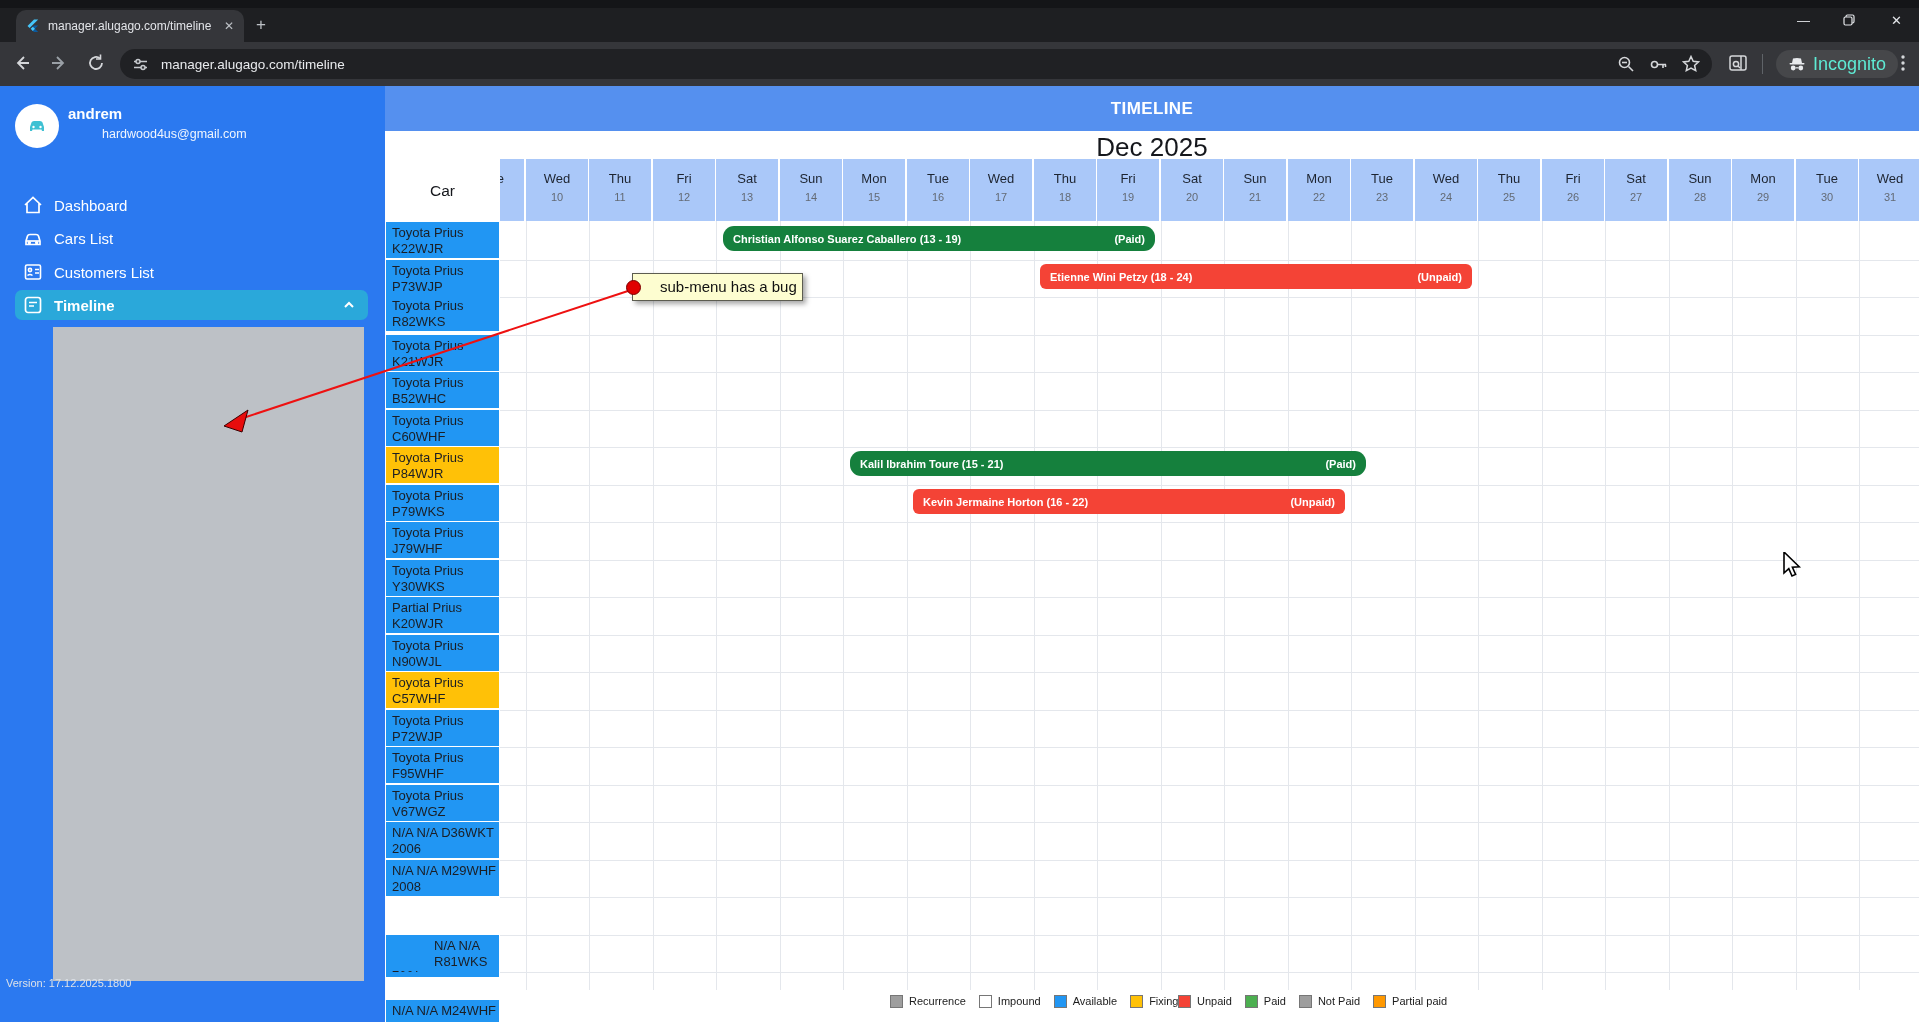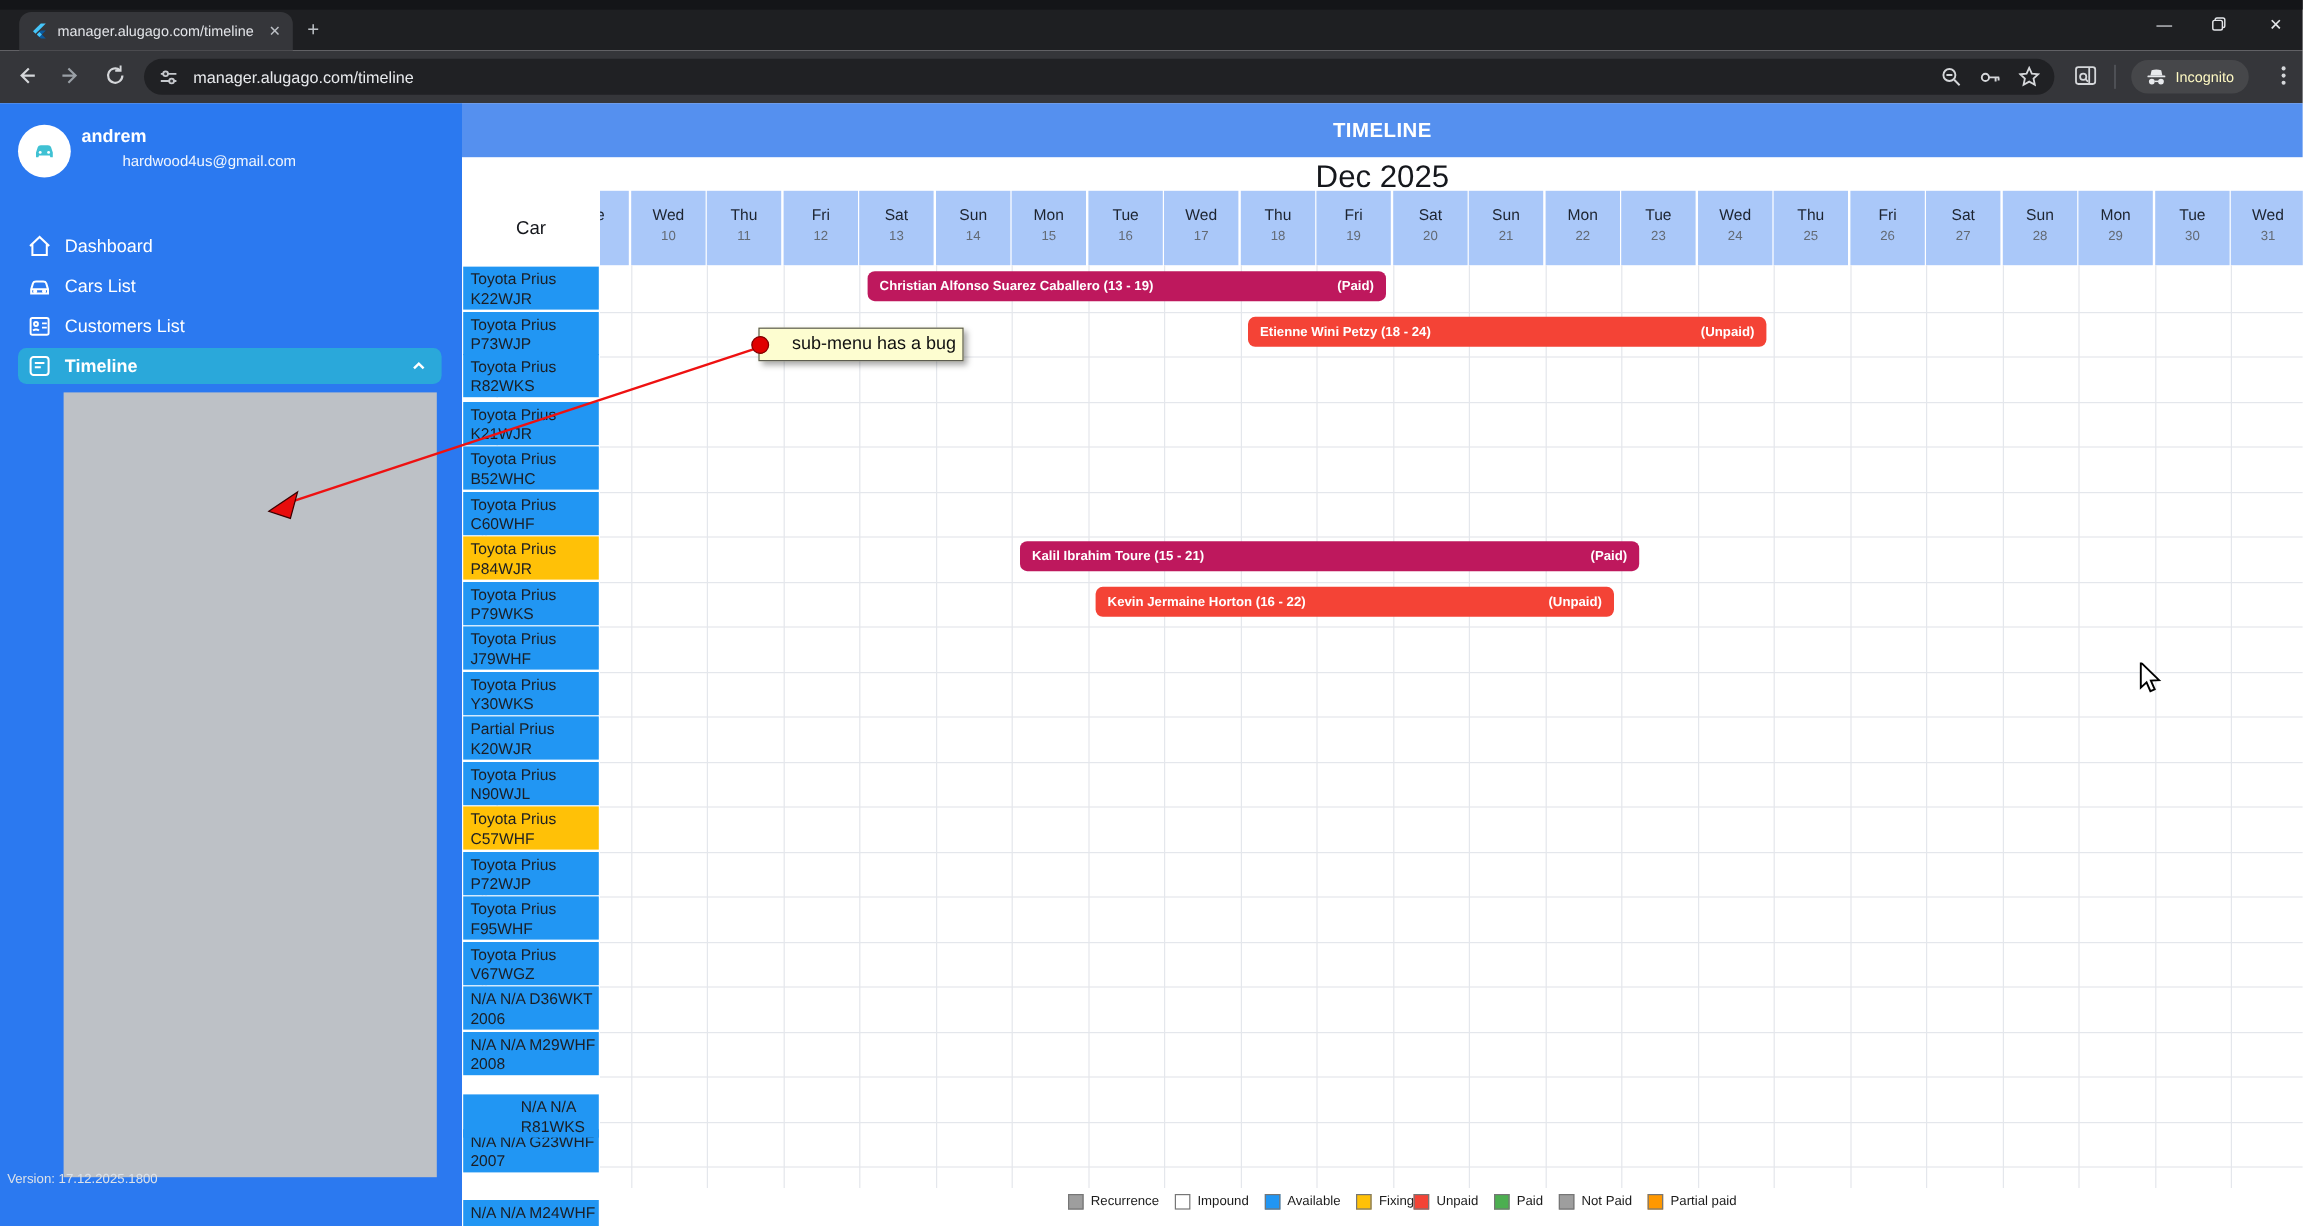--- a/index.html
+++ b/index.html
@@ -17,21 +17,21 @@
   .winbtn{top:13px;color:#e4e6ea;font-size:13px;line-height:16px;}
   .toolbar{left:0;top:42px;width:1919px;height:44px;background:#35363a;}
   .navico{top:53px;}
   .urlpill{left:120px;top:49px;width:1592px;height:30px;border-radius:15px;background:#202124;
            display:flex;align-items:center;box-sizing:border-box;padding:0 12px;}
   .urltext{font-size:13.5px;color:#e8eaed;margin-left:12px;flex:1;}
   .pill-icons{display:flex;align-items:center;gap:14px;}
   .tb-sep{left:1762px;top:54px;width:1px;height:20px;background:#5f6368;}
   .incog-chip{left:1776px;top:50px;height:28px;border-radius:14px;background:#46474a;display:flex;
               align-items:center;padding:0 12px;gap:7px;}
-  .incog-label{font-size:12px;color:#fef9c3;}
+  .incog-label{font-size:18px;color:#5eead4;}
   .menu-dots{left:1894px;top:53px;}
   
   .sidebar{left:0;top:86px;width:385px;height:936px;background:#2b79f0;}
   .avatar{left:15px;top:104px;width:44px;height:44px;border-radius:50%;background:#fff;
           display:flex;align-items:center;justify-content:center;}
   .uname{left:68px;top:105px;font-size:15px;font-weight:bold;color:#fff;}
   .uemail{left:68px;top:127px;font-size:12.5px;color:rgba(255,255,255,.93);padding-left:34px;}
   .mitem{left:0;height:30px;width:385px;display:flex;align-items:center;}
   .mitem .ic{margin-left:22px;width:22px;display:flex;}
   .mitem .lbl{margin-left:10px;font-size:15px;color:#fff;font-weight:500;}
@@ -52,21 +52,21 @@
   .car-hdr{left:385px;top:158px;width:115px;height:64px;background:#fff;z-index:3;
            font-size:15.5px;color:#15171c;text-align:center;line-height:66px;}
   .vline{top:221px;width:1px;height:769px;background:#e4e7ec;}
   .hline{left:500px;width:1419px;height:1px;background:#e4e7ec;}
   .car-cell{left:386px;width:113px;box-sizing:border-box;padding:3px 2px 0 6px;font-size:13px;
             line-height:15.5px;color:#1b1e24;overflow:hidden;z-index:2;}
   .car-available{background:#2196f3;}
   .car-fixing{background:#ffc107;}
   .bar{height:25px;border-radius:6px;display:flex;align-items:center;justify-content:space-between;
        box-sizing:border-box;padding:0 10px;color:#fff;font-size:11px;font-weight:bold;z-index:2;white-space:nowrap;}
-  .bar-paid{background:#be185d;}
+  .bar-paid{background:#15803d;border-radius:11px;}
   .bar-unpaid{background:#f44336;}
   .legend-group{top:993px;display:flex;align-items:center;height:16px;}
   .legend-item{display:flex;align-items:center;margin-right:13px;justify-content:space-between;}
   .legend-sw{width:13px;height:13px;border:1px solid #767676;box-sizing:border-box;margin-right:6px;}
   .legend-lb{font-size:11px;color:#1c1c1c;}
   
   .anno-box{left:632px;top:273px;width:171px;height:28px;background:#fdfdd0;border:1px solid #5c5c50;
             box-shadow:3px 3px 5px rgba(0,0,0,.35);box-sizing:border-box;z-index:6;
             font-size:15px;color:#111;line-height:26px;padding-left:27px;}
   .anno-dot{left:626px;top:280px;width:15px;height:15px;border-radius:50%;background:#e00000;
@@ -440,21 +440,21 @@
       <div>2006</div>
     </div>
     <div class="abs car-cell car-available" style="top: 860px; height: 36px;">
       <div>N/A N/A M29WHF</div>
       <div>2008</div>
     </div>
     <div class="abs car-cell car-available" style="top: 941px; height: 36px;">
       <div>N/A N/A G23WHF</div>
       <div>2007</div>
     </div>
-    <div class="abs car-cell car-available" style="top: 912px; height: 36px; padding-left: 48px;">
+    <div class="abs car-cell car-available" style="top: 935px; height: 36px; padding-left: 48px;">
       <div>N/A N/A R81WKS</div>
       <div>2006</div>
     </div>
     <div class="abs car-cell car-available" style="top: 972px; height: 33px; margin-top: 28px;">
       <div>N/A N/A M24WHF</div>
       <div>2006</div>
     </div>
     <div class="abs bar bar-paid" style="left: 723px; width: 432px; top: 226px;">
       <span>Christian Alfonso Suarez Caballero (13 - 19)</span>
       <span>(Paid)</span>

